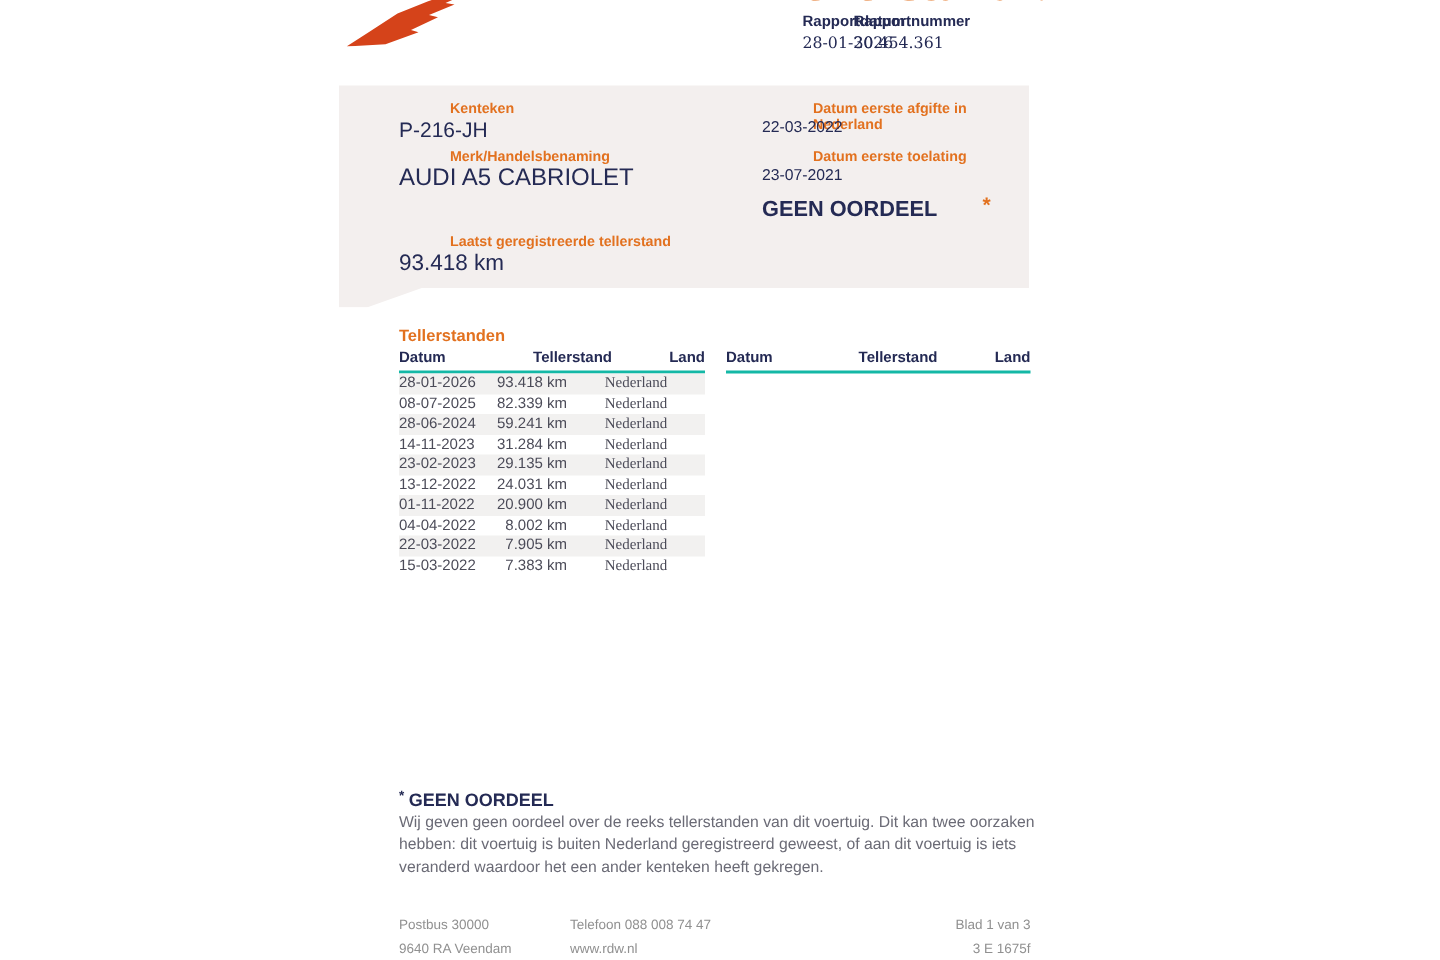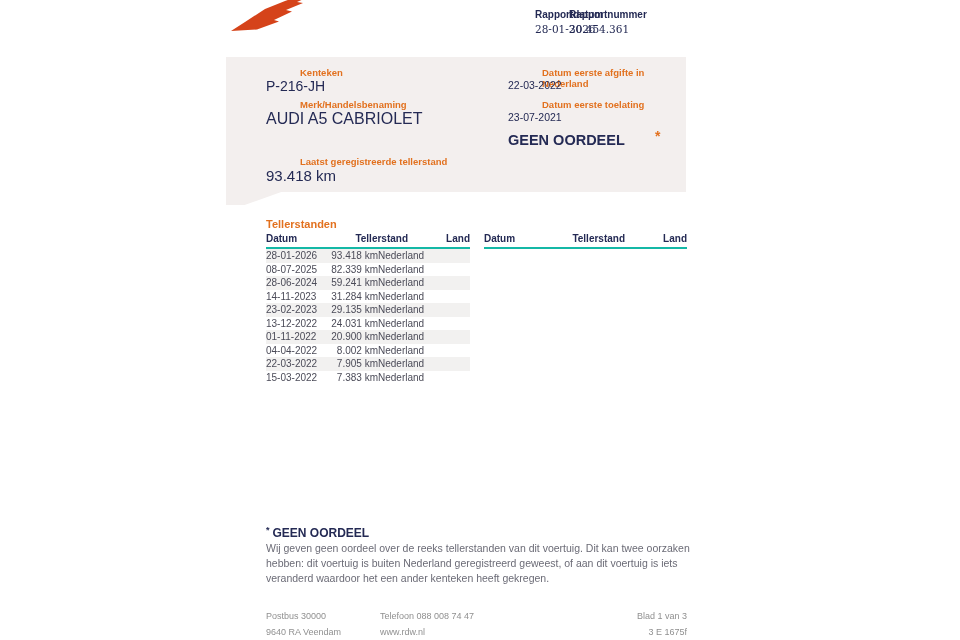--- a/index.html
+++ b/index.html
@@ -30,21 +30,21 @@
   .tbl { width:204px; }
   .thead { display:flex; font-weight:bold; font-size:10px; color:#242a54;
     padding-bottom:3px; border-bottom:2px solid #14b8a6; }
   .thead .h-date { width:64px; }
   .thead .h-tell { flex:1;text-align:right; }
   .thead .h-land { width:62px; text-align:right; }
   .trow { display:flex; height:13.5px; align-items:center; font-size:10px; color:#4b4b58; }
   .trow.alt { background:#f2f1f0; }
   .trow .c-date { width:64px; }
   .trow .c-val  { width:48px; text-align:right; }
-  .trow .c-land { flex:1; text-align:left; }
+  .trow .c-land { flex:1; text-align:center;font-family:Liberation Serif, serif; }
   
   .expl-head { position:absolute; left:266px; top:525px; font-weight:bold; font-size:12px; color:#242a54; }
   .expl-head .marker { font-size:9px; vertical-align:4px; margin-right:3px; }
   .expl-body { position:absolute; left:266px; top:541px; width:424px;
     font-size:10.5px; line-height:15px; color:#6b6b76; }
   
   .foot { position:absolute; top:611px; font-size:9px; color:#909090; }
   .foot div { margin-bottom:6px; }
   .foot-left { left:266px; }
   .foot-mid { left:380px; }

